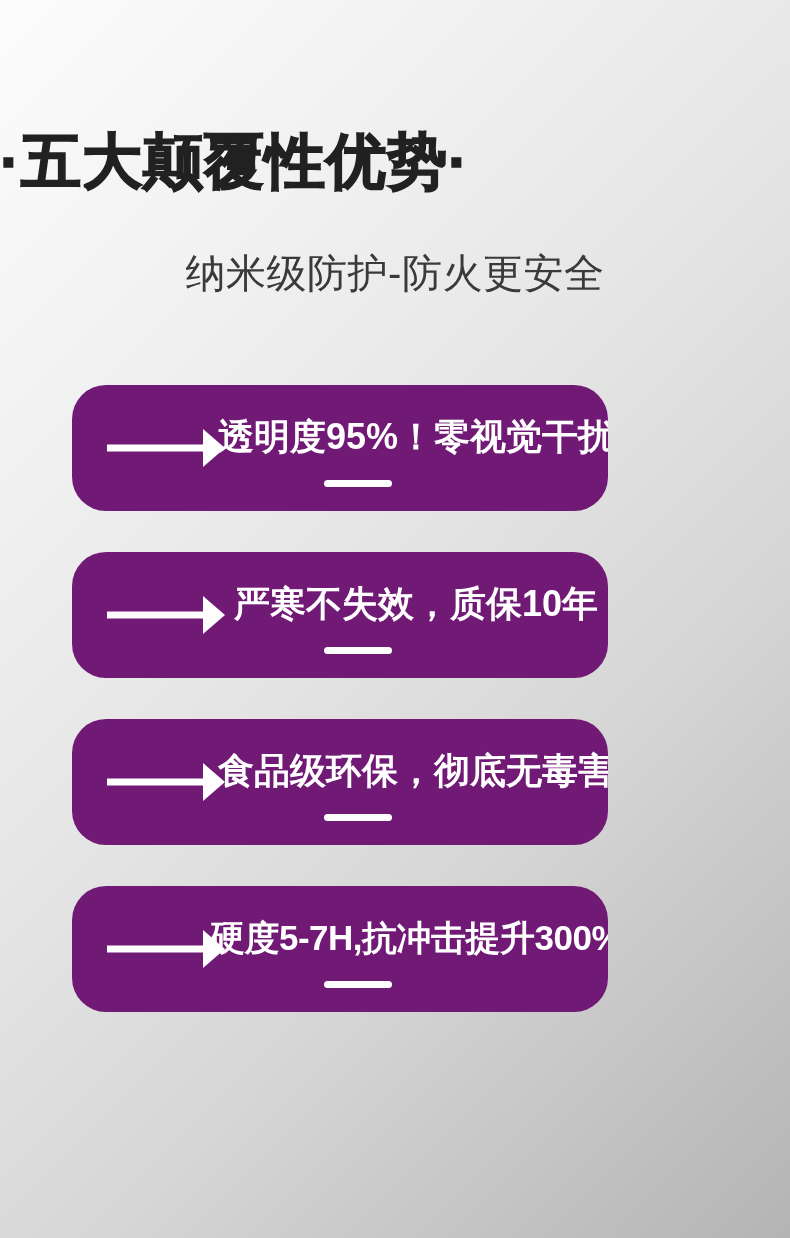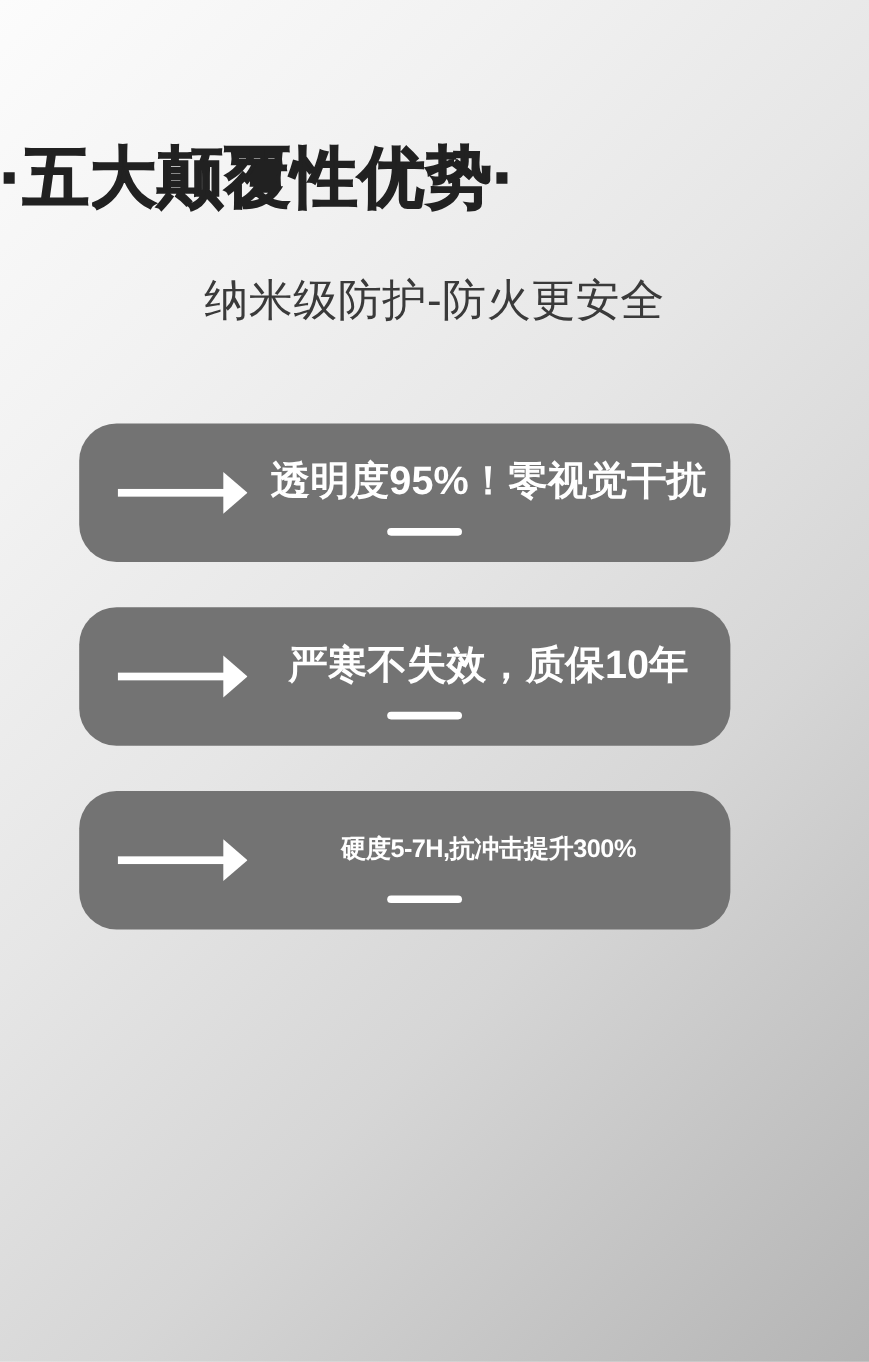--- a/index.html
+++ b/index.html
@@ -69,23 +69,23 @@
   
   .cards {
     position: absolute;
     left: 72px;
     top: 385px;
     width: 646px;
   }
 
   .card {
     position: relative;
-    width: 592px;
+    width: 536px;
     height: 126px;
-    background: #737373;
+    background: #701a75;
     border-radius: 34px;
     margin-bottom: 41px;
     overflow: hidden;
   }
 
   .card:last-child { margin-bottom: 0; }
 
   .card-arrow {
     position: absolute;
     left: 35px;
@@ -107,21 +107,21 @@
     align-items: center;
     justify-content: center;
     color: #ffffff;
     font-size: 36px;
     line-height: 46px;
     font-weight: bold;
     letter-spacing: 0px;
     white-space: nowrap;
   }
 
-  .card-text.tight { font-size: 23px; letter-spacing: -0.5px; }
+  .card-text.tight { font-size: 35px; letter-spacing: -0.5px; }
 
   .card-underline {
     position: absolute;
     left: 0;
     right: 0;
     bottom: 24px;
     display: flex;
     justify-content: center;
   }
 
@@ -165,20 +165,32 @@
           <rect x="0" y="17.5" width="100" height="7" fill="#ffffff"></rect>
           <polygon points="96,2 118,21 96,40" fill="#ffffff"></polygon>
         </svg>
       </span>
       <div class="card-text">严寒不失效，质保10年</div>
       <div class="card-underline">
           <span></span>
         </div>
     </div>
 
+    <div class="card">
+      <span class="card-arrow">
+        <svg viewBox="0 0 118 42" xmlns="http://www.w3.org/2000/svg">
+          <rect x="0" y="17.5" width="100" height="7" fill="#ffffff"></rect>
+          <polygon points="96,2 118,21 96,40" fill="#ffffff"></polygon>
+        </svg>
+      </span>
+      <div class="card-text">食品级环保，彻底无毒害</div>
+      <div class="card-underline">
+          <span></span>
+        </div>
+    </div>
 
 
     <div class="card">
       <span class="card-arrow">
         <svg viewBox="0 0 118 42" xmlns="http://www.w3.org/2000/svg">
           <rect x="0" y="17.5" width="100" height="7" fill="#ffffff"></rect>
           <polygon points="96,2 118,21 96,40" fill="#ffffff"></polygon>
         </svg>
       </span>
       <div class="card-text tight">硬度5-7H,抗冲击提升300%</div>

